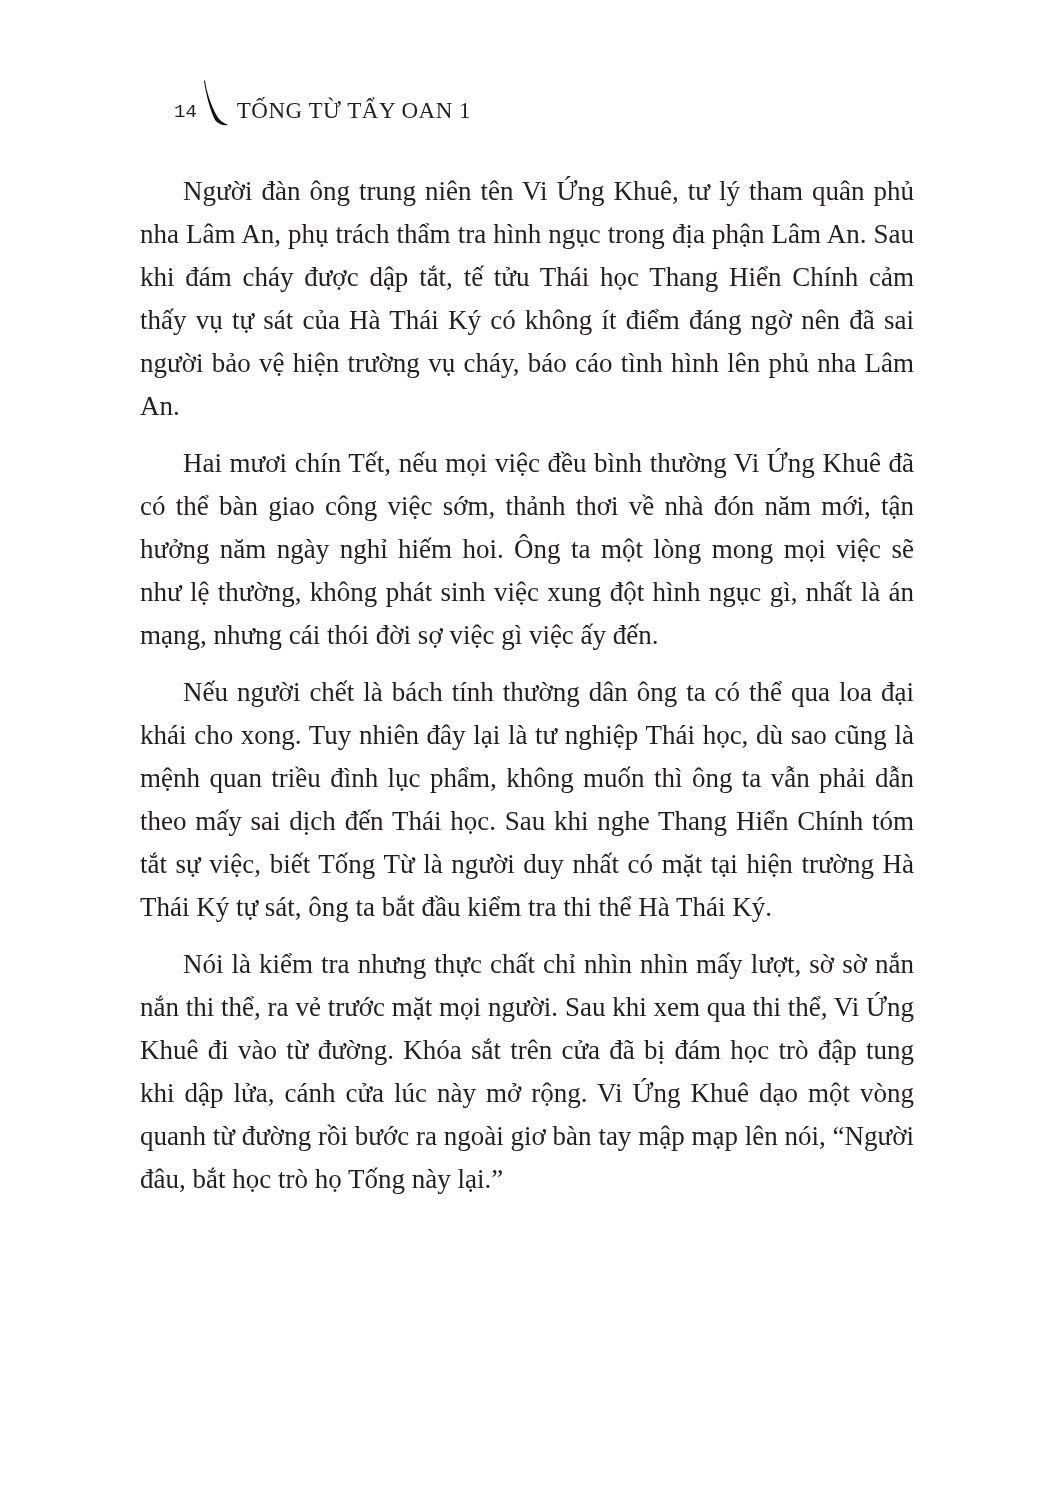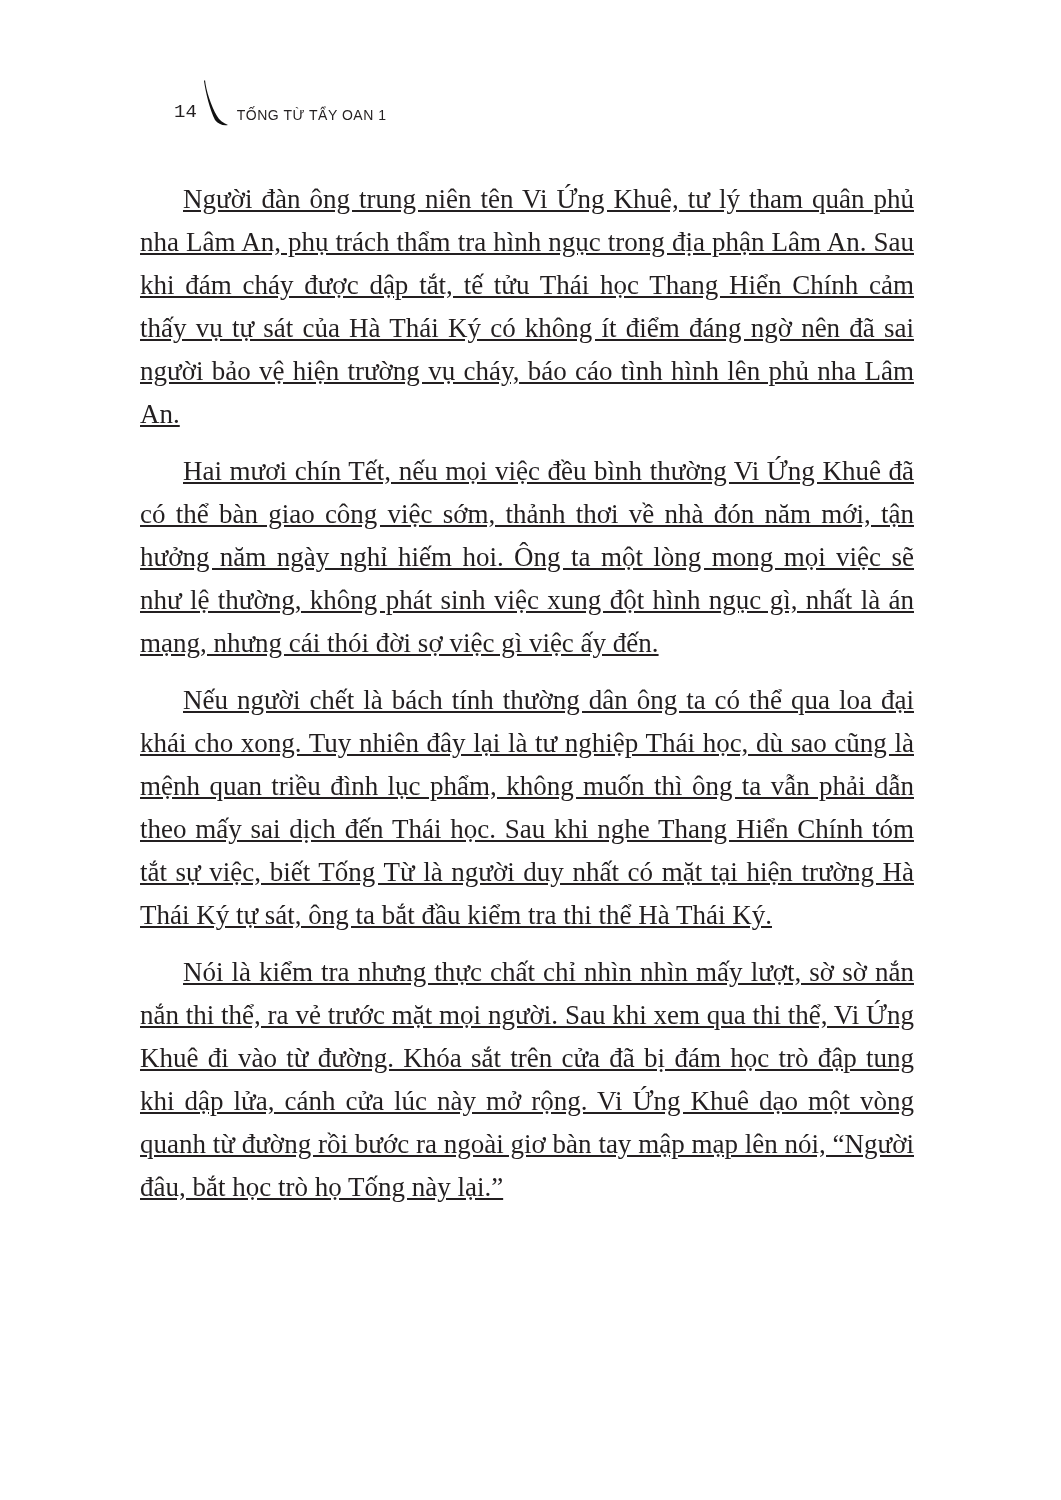--- a/index.html
+++ b/index.html
@@ -1,22 +1,22 @@
 <!DOCTYPE html>
 <html><head>
 <meta charset="utf-8">
 <style>
   html, body { margin: 0; padding: 0; background: #ffffff; }
   body { width: 1061px; height: 1500px; position: relative; overflow: hidden; color: #231f20; }
   .header { position: absolute; left: 137px; top: 78px; height: 50px; display: flex; align-items: flex-end; margin-left: 37px; }
   .page-num { font-family: "Liberation Mono", "DejaVu Sans Mono", monospace; font-size: 19px; line-height: 1; padding-bottom: 6px; }
   .brush { width: 30px; height: 50px; margin: 0 6px 0 4px; }
-  .running-title { font-family: Liberation Sans, sans-serif; font-size: 14px; line-height: 1; padding-bottom: 6px; letter-spacing: 0.5px; }
+  .running-title { font-family: Liberation Serif, serif; font-size: 23px; line-height: 1; padding-bottom: 6px; letter-spacing: 0.5px; }
   .body-text { position: absolute; left: 140px; top: 170px; width: 774px; font-family: "Liberation Serif", "DejaVu Serif", serif; font-size: 27px; line-height: 43px; }
-  .body-text p { margin: 8px 0 14px 0; text-indent: 43px; text-align: justify; text-decoration: underline; }
+  .body-text p { margin: 0 0 14px 0; text-indent: 43px; text-align: justify; }
 </style>
 </head>
 <body>
 
 <div class="header">
   <span class="page-num">14</span>
   <svg class="brush" viewBox="0 0 30 50">
     <path d="M4 2 C5 12, 10 28, 16 38 C18 42, 22 45, 27 47 C22 48, 17 46, 14 42 C9 32, 5 16, 3 3 Z" fill="#111"></path>
   </svg>
   <span class="running-title">TỐNG TỪ TẨY OAN 1</span>

